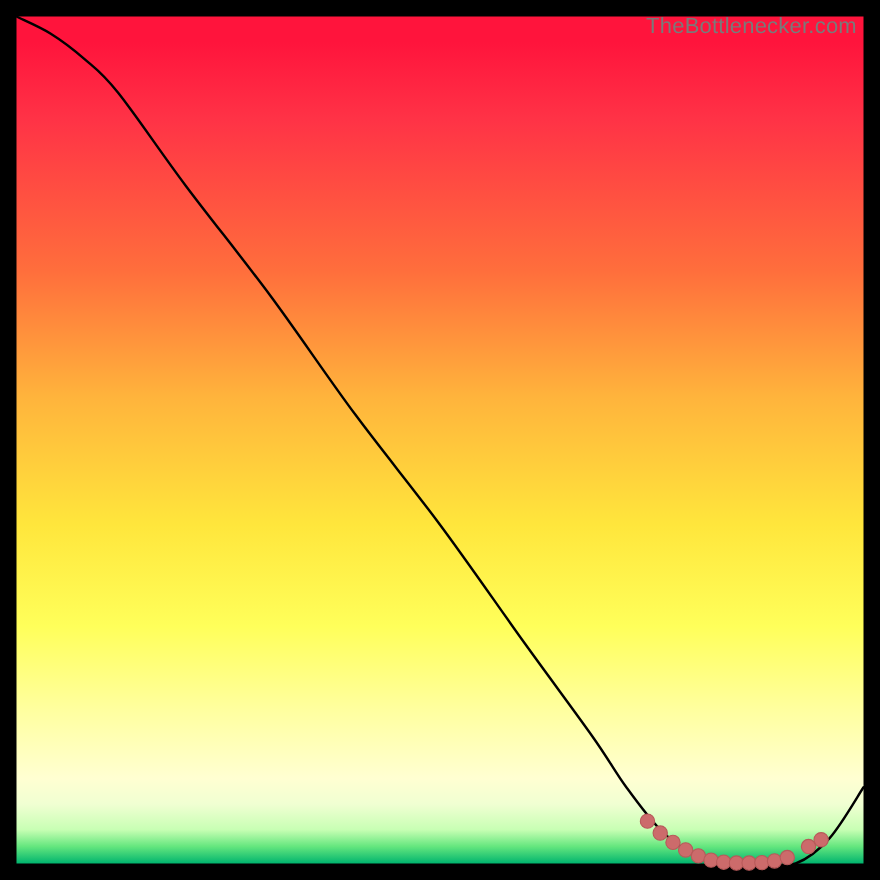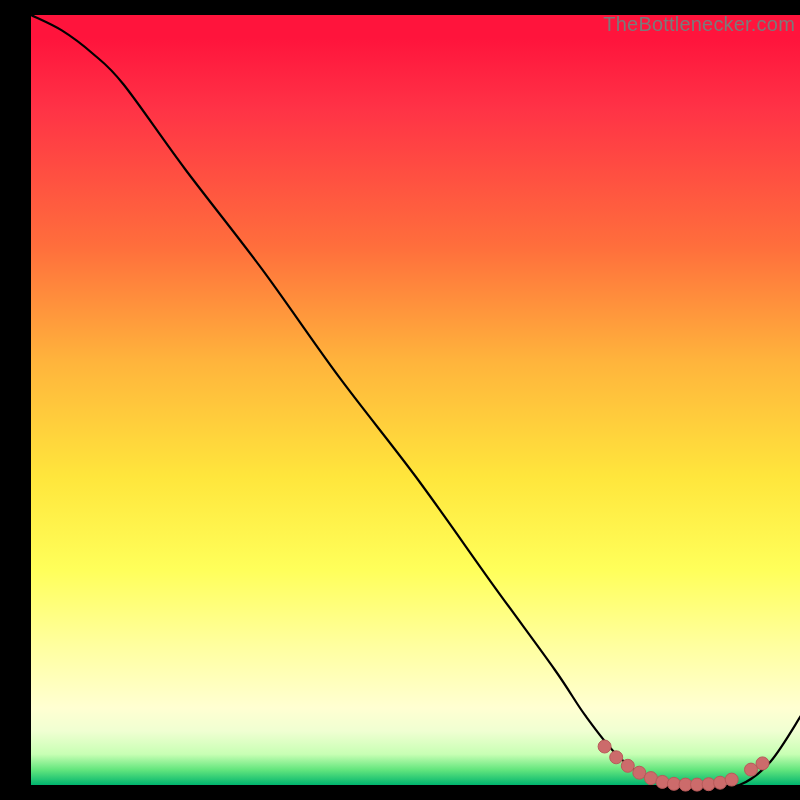--- a/index.html
+++ b/index.html
@@ -14,21 +14,21 @@
   .frame {
     position: absolute;
     left: 15px;
     top: 15px;
     width: 770px;
     height: 770px;
     background: #000;
   }
   .plot {
     position: absolute;
-    left: 16px;
+    left: 0;
     top: 0;
     width: 770px;
     height: 770px;
     background: linear-gradient(
       to bottom,
       #ff143c 0%,
       #ff143c 3%,
       #ff3246 12%,
       #ff6e3c 30%,
       #ffb43c 45%,

